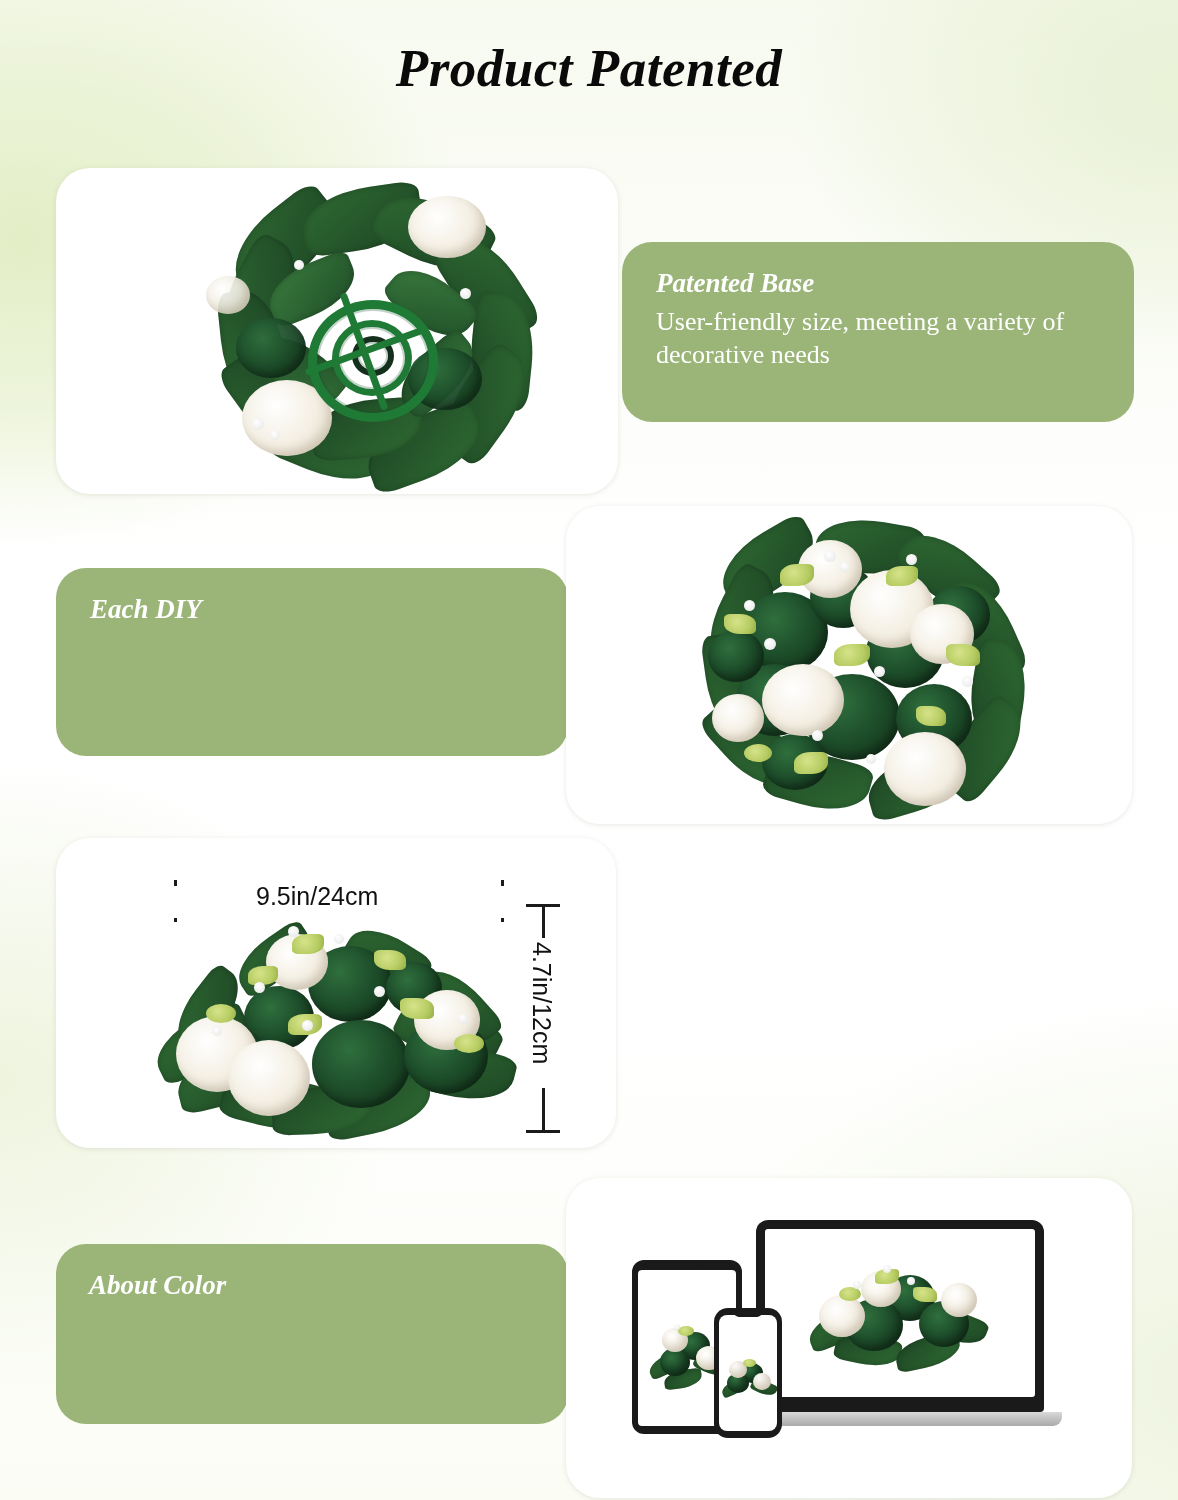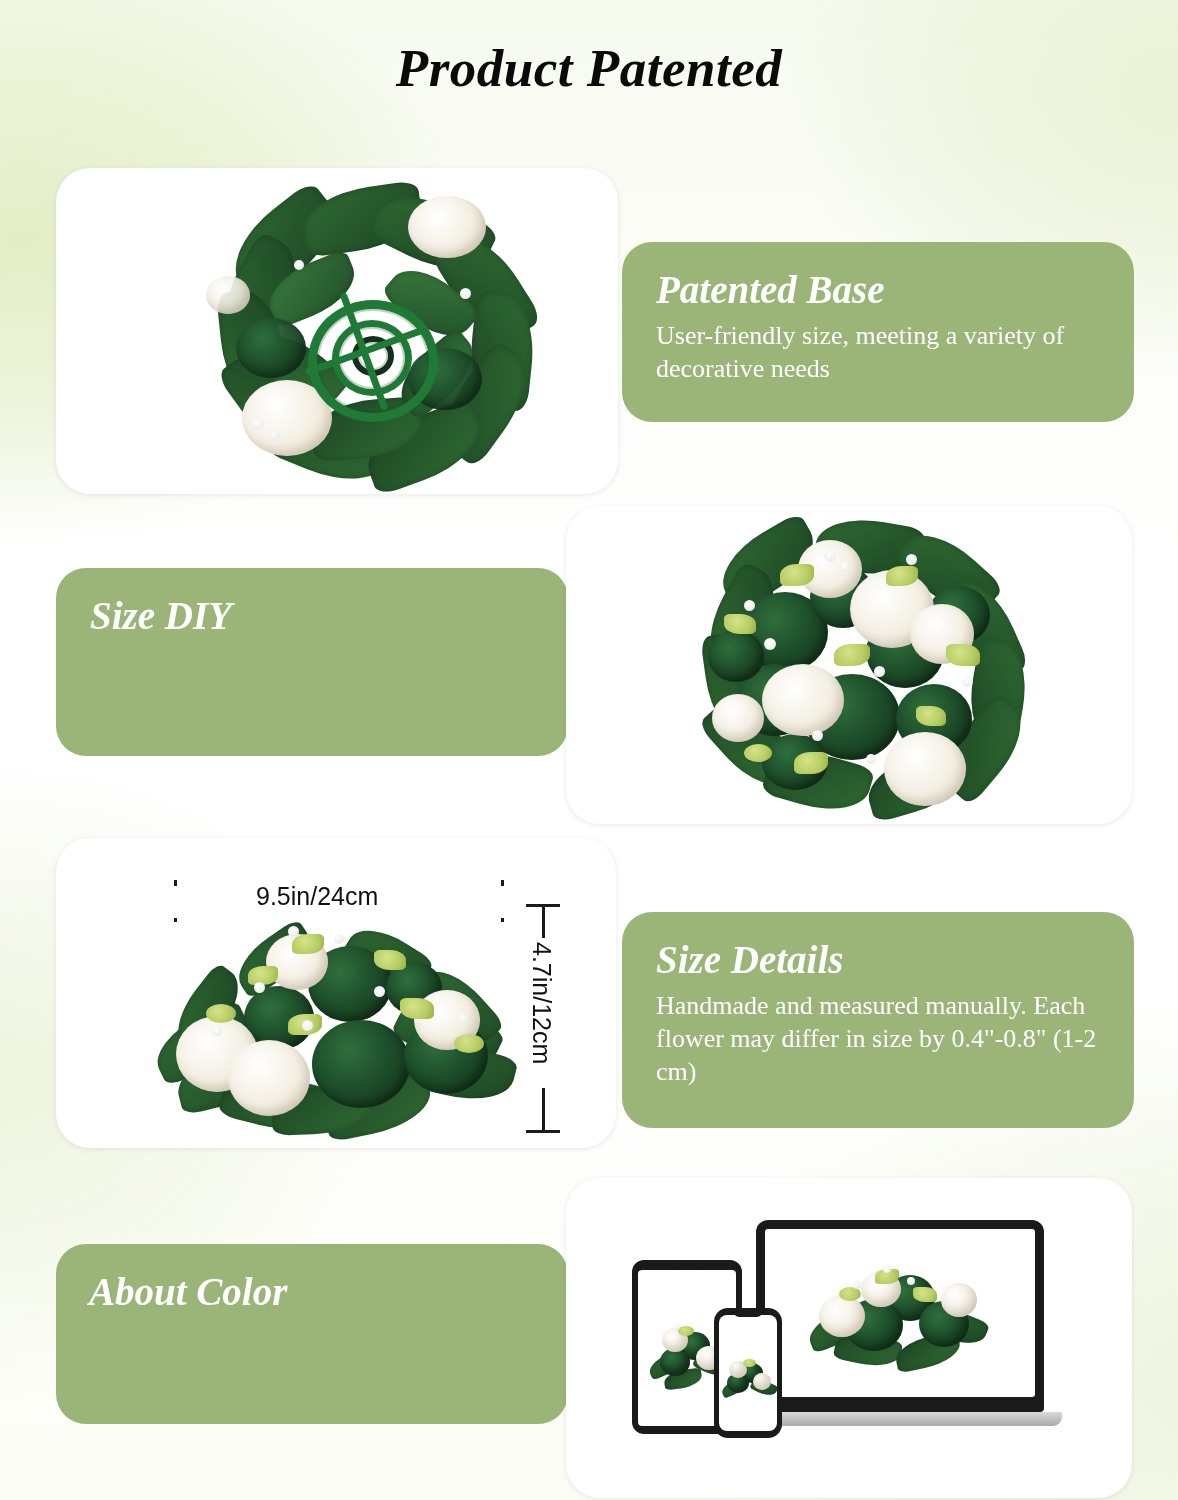--- a/index.html
+++ b/index.html
@@ -48,21 +48,21 @@
   }
   .textblock {
     position: absolute;
     background: #9bb579;
     border-radius: 30px;
     color: #ffffff;
     box-sizing: border-box;
     padding: 26px 34px;
   }
   .tb-title {
-    font-size: 39px;
+    font-size: 27px;
     font-weight: bold;
     font-style: italic;
     line-height: 1.15;
     margin: 0 0 6px 0;
     color: #ffffff;
   }
   .tb-body {
     font-size: 26px;
     line-height: 1.28;
     color: #ffffff;
@@ -234,21 +234,21 @@
       <div class="bud" style="left:404px; top:120px; width:11px; height:11px;"></div>
     </div>
   </div>
 
   <div class="textblock" id="tb-base">
     <p class="tb-title">Patented Base</p>
     <p class="tb-body">User-friendly size, meeting a variety of decorative needs</p>
   </div>
 
   <div class="textblock" id="tb-diy">
-    <p class="tb-title">Size DIY</p>
+    <p class="tb-title">Each DIY</p>
   </div>
 
   <div class="card" id="card-ball">
     <div class="art">
 
       <div class="leaf" style="left:150px; top:28px; width:104px; height:56px; transform:rotate(-30deg);"></div>
       <div class="leaf" style="left:250px; top:14px; width:106px; height:54px; transform:rotate(10deg);"></div>
       <div class="leaf" style="left:330px; top:40px; width:104px; height:54px; transform:rotate(42deg);"></div>
       <div class="leaf" style="left:124px; top:86px; width:104px; height:54px; transform:rotate(-62deg);"></div>
       <div class="leaf" style="left:366px; top:96px; width:104px; height:54px; transform:rotate(66deg);"></div>
@@ -347,24 +347,20 @@
       <div class="bud" style="left:232px; top:88px; width:11px; height:11px;"></div>
       <div class="bud" style="left:278px; top:96px; width:10px; height:10px;"></div>
       <div class="bud" style="left:198px; top:144px; width:11px; height:11px;"></div>
       <div class="bud" style="left:318px; top:148px; width:11px; height:11px;"></div>
       <div class="bud" style="left:156px; top:188px; width:10px; height:10px;"></div>
       <div class="bud" style="left:246px; top:182px; width:11px; height:11px;"></div>
       <div class="bud" style="left:402px; top:176px; width:10px; height:10px;"></div>
     </div>
   </div>
 
-  <div class="textblock" id="tb-size">
-    <p class="tb-title">Size Details</p>
-    <p class="tb-body">Handmade and measured manually. Each flower may differ in size by 0.4"-0.8" (1-2 cm)</p>
-  </div>
 
   <div class="textblock" id="tb-color">
     <p class="tb-title">About Color</p>
   </div>
 
   <div class="card" id="card-devices">
     <div class="art">
 
       <div class="laptop-body" style="left:190px; top:42px; width:288px; height:192px;"></div>
       <div class="laptop-screen" style="left:199px; top:51px; width:270px; height:168px;"></div>

